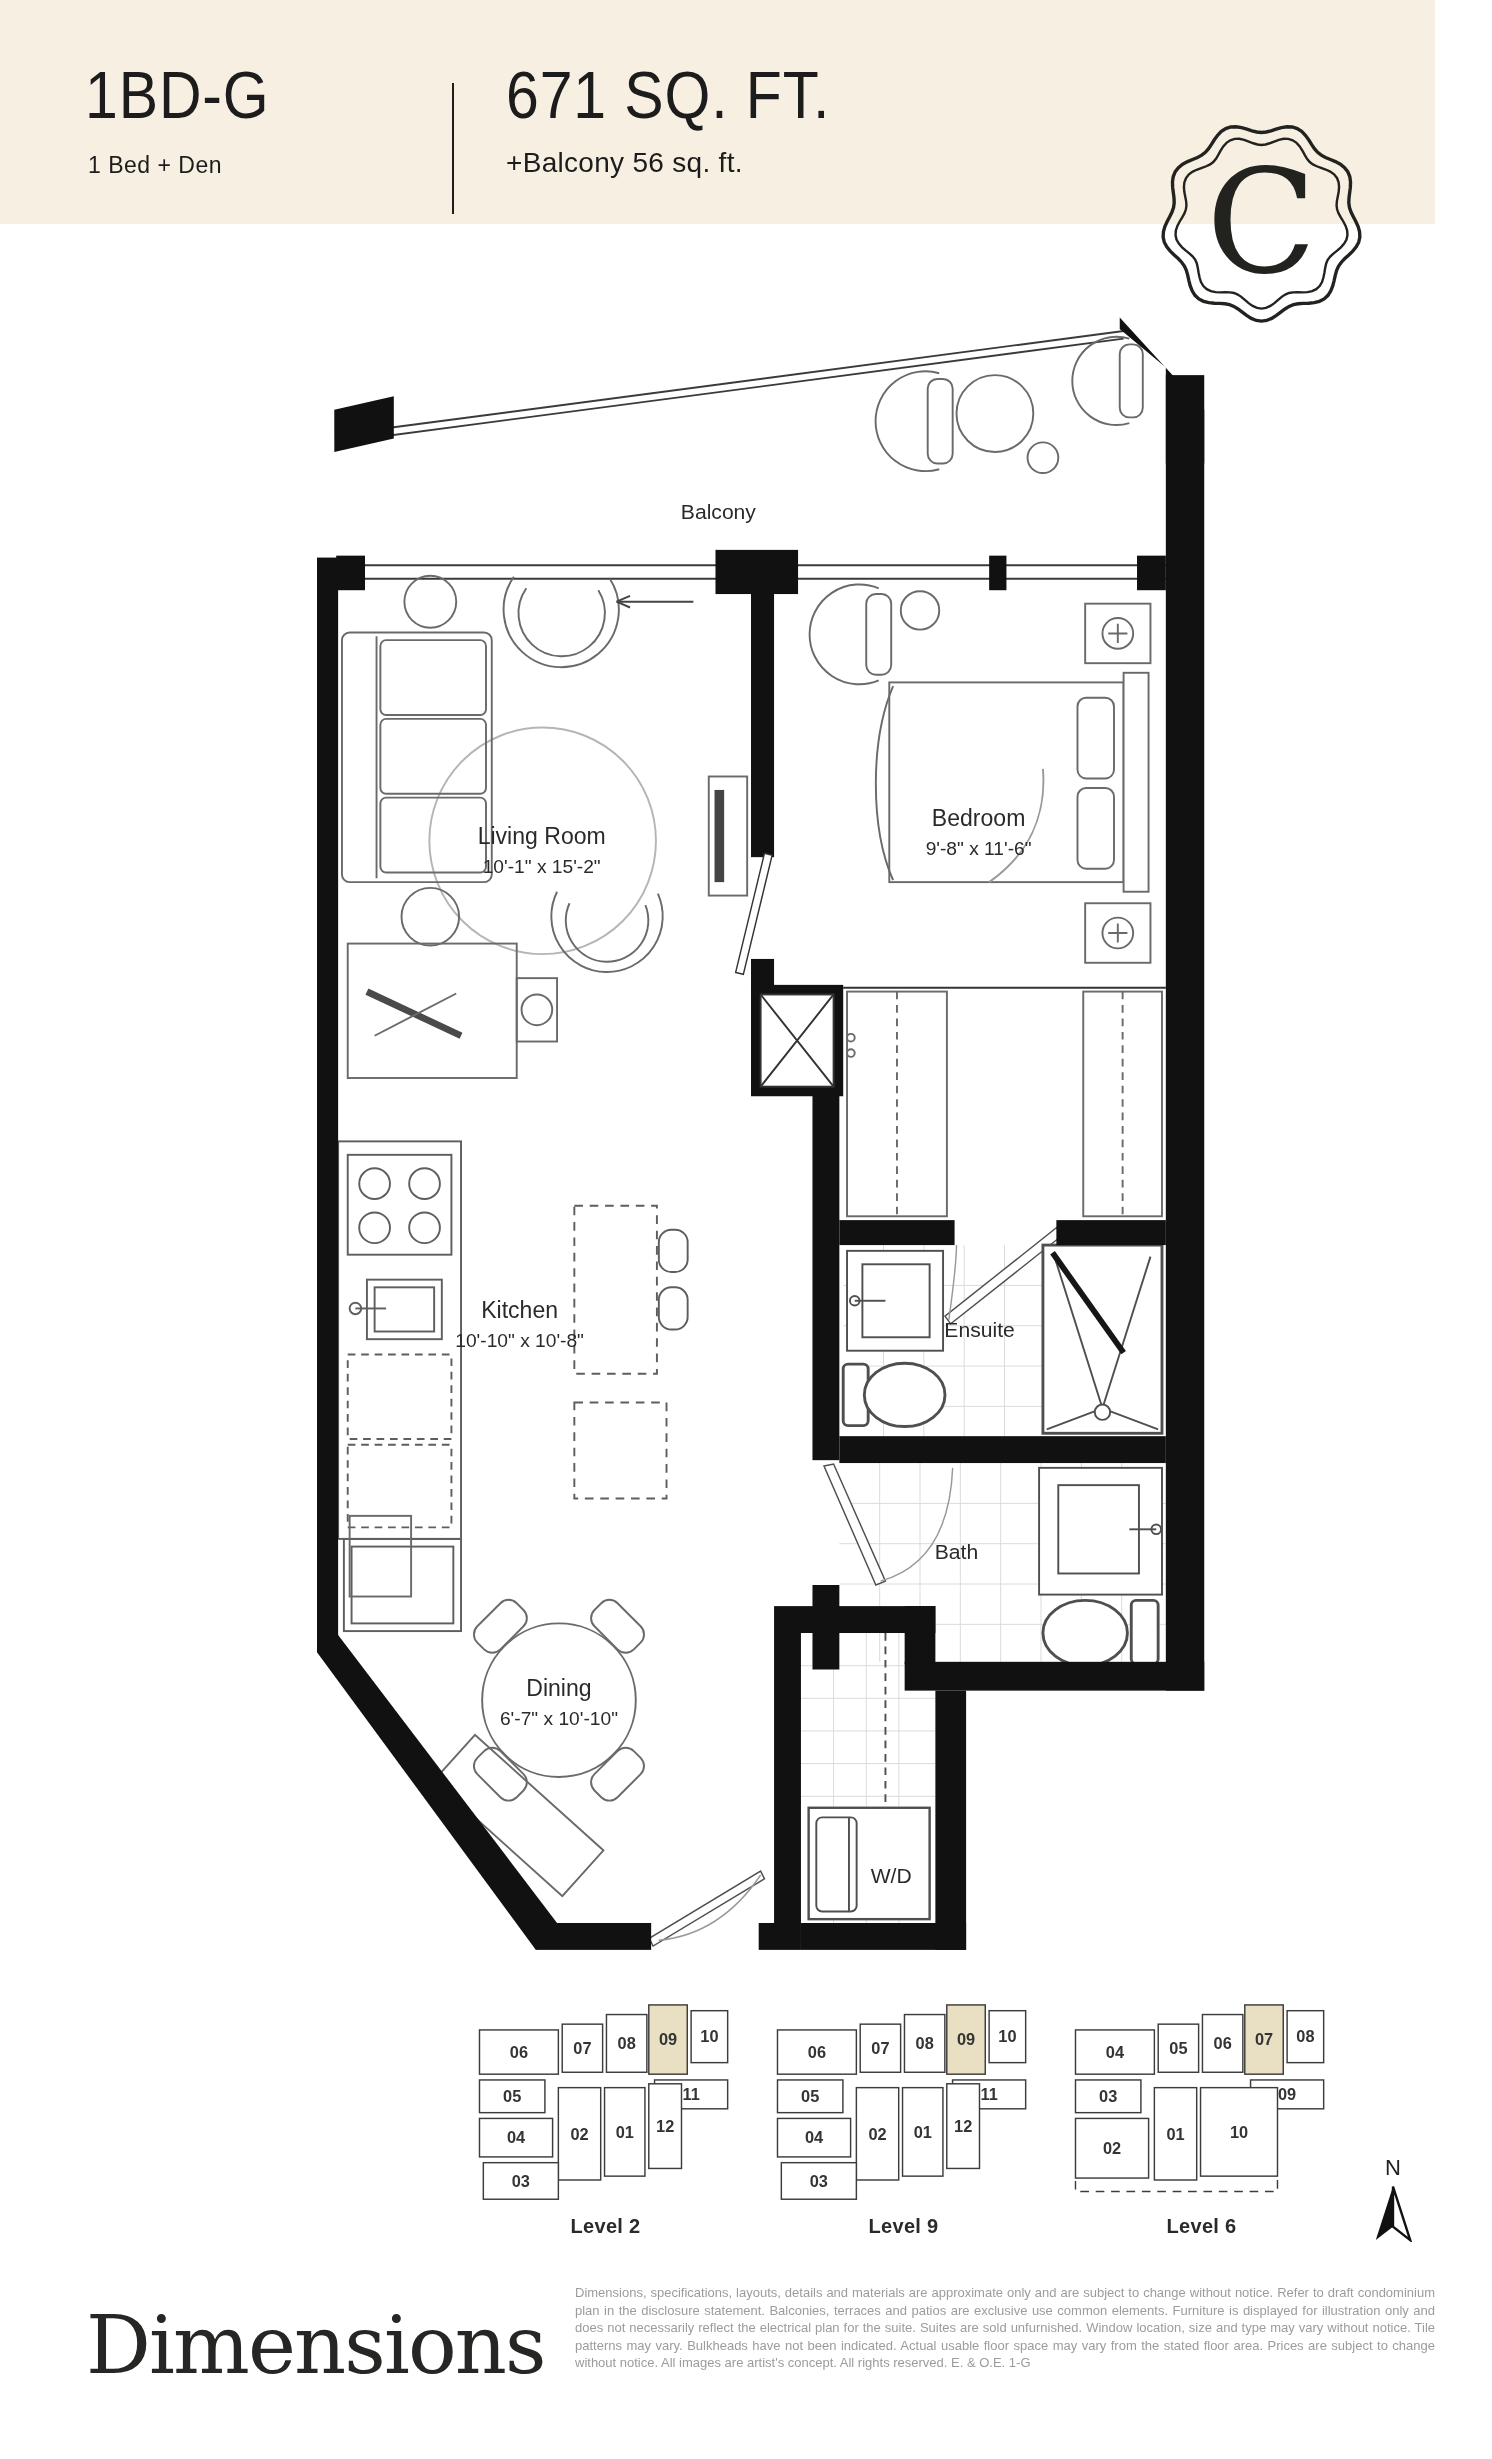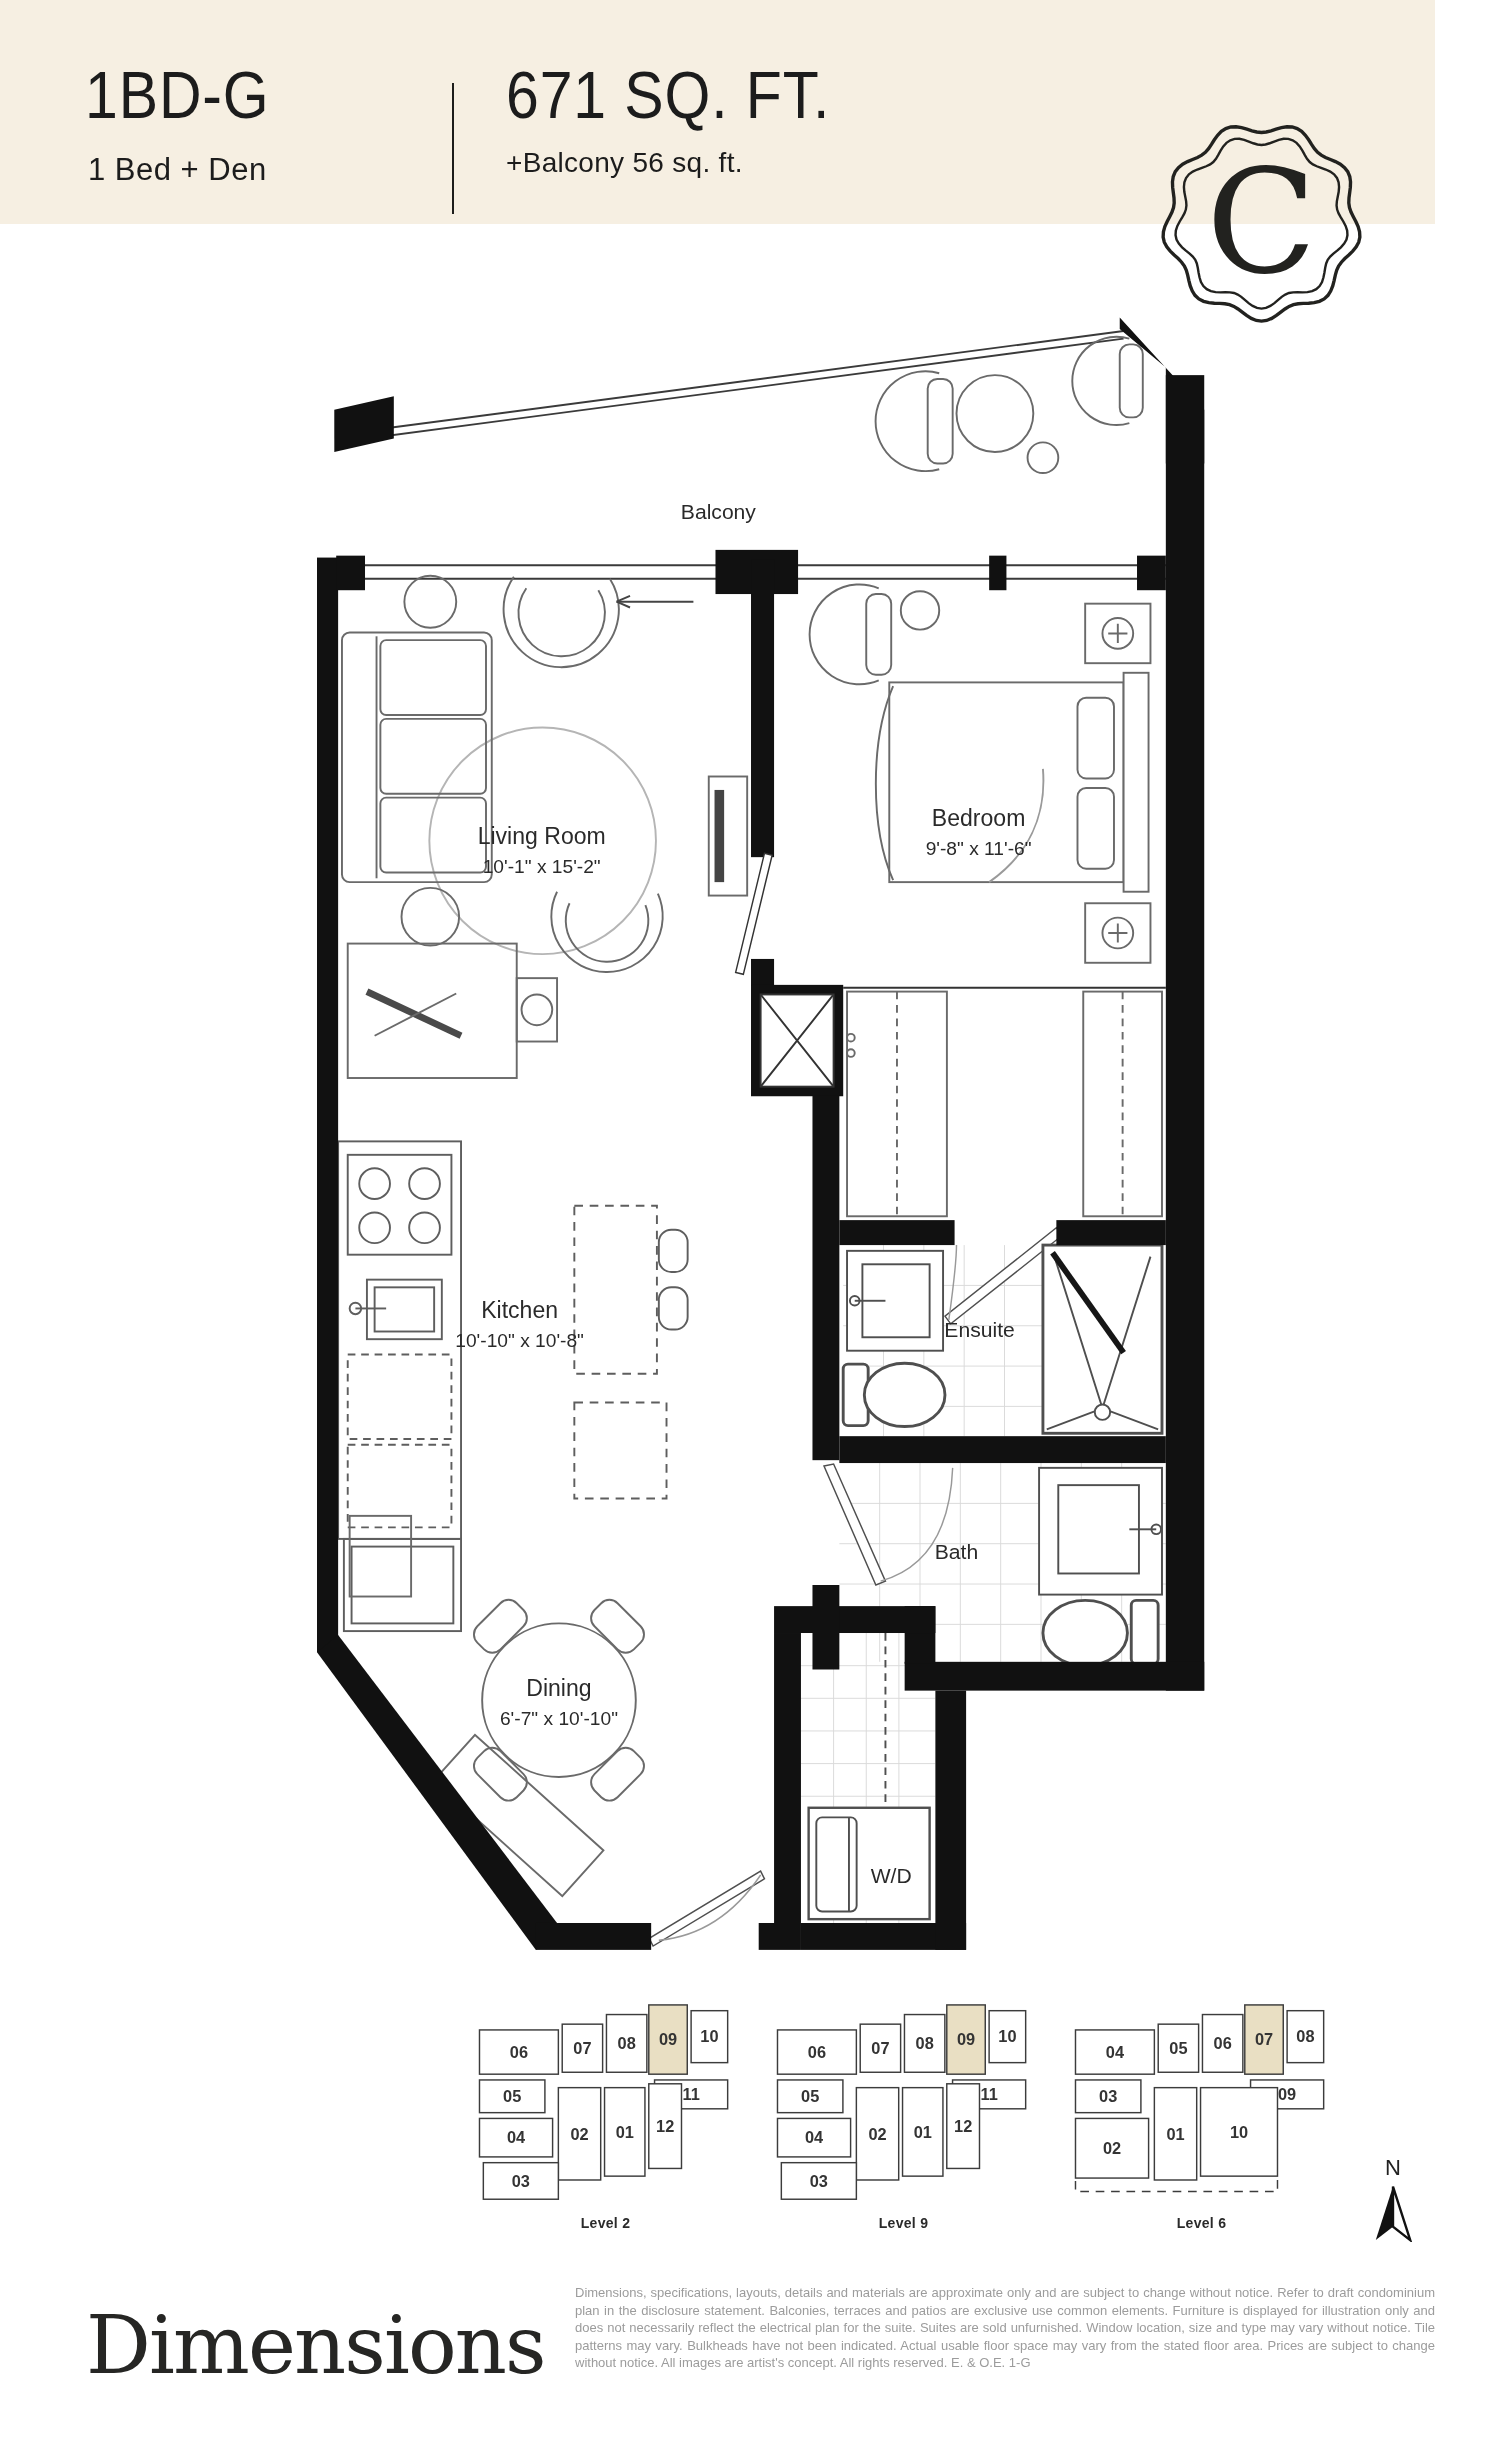--- a/index.html
+++ b/index.html
@@ -1,30 +1,30 @@
 <!DOCTYPE html>
 <html><head>
 <meta charset="utf-8">
 <style>
   html,body{margin:0;padding:0;background:#ffffff;}
   .page{position:relative;width:1435px;height:2459px;background:#ffffff;overflow:hidden;
         font-family:"Liberation Sans", sans-serif;color:#1c1c1c;}
   .topband{position:absolute;left:0;top:0;width:1493px;height:224px;background:#f6efe2;}
   .plan-code{position:absolute;left:85px;top:56px;font-size:67px;font-weight:500;letter-spacing:1px;
              transform:scaleX(.88);transform-origin:left top;white-space:nowrap;}
-  .plan-type{position:absolute;left:88px;top:152px;font-size:31px;font-weight:400;letter-spacing:0.5px;white-space:nowrap;}
+  .plan-type{position:absolute;left:88px;top:152px;font-size:23px;font-weight:400;letter-spacing:0.5px;white-space:nowrap;}
   .area{position:absolute;left:506px;top:56px;font-size:67px;font-weight:500;letter-spacing:1px;
         transform:scaleX(.88);transform-origin:left top;white-space:nowrap;}
   .balcony-area{position:absolute;left:506px;top:147px;font-size:28px;letter-spacing:0.3px;white-space:nowrap;}
   .hdr-divider{position:absolute;left:452px;top:83px;width:1.9px;height:131px;background:#1d1d1b;}
   .badge{position:absolute;left:1146px;top:106px;width:231px;height:231px;}
   .badge text{font-family:"DejaVu Serif", serif;}
   .planwrap{position:absolute;left:317px;top:317px;width:893px;height:1643px;text-decoration:underline;}
   .keyplan{position:absolute;width:279px;font-weight:bold;}
-  .keyplan .kp-label{width:279px;text-align:center;font-size:14px;color:#2a2a2a;margin-top:5.8px;letter-spacing:0.3px;}
+  .keyplan .kp-label{width:279px;text-align:center;font-size:20px;color:#2a2a2a;margin-top:5.8px;letter-spacing:0.3px;}
   .north{position:absolute;left:1368px;top:2154px;width:50px;height:88px;}
   .wordmark{position:absolute;left:86px;top:2298px;font-family:"DejaVu Serif", serif;font-size:81px;
             letter-spacing:-1.9px;color:#262624;white-space:nowrap;}
   .disclaimer{position:absolute;left:575px;top:2284px;width:860px;font-size:13px;line-height:1.35;
               color:#9c9c9c;text-align:justify;}
   svg text{font-family:"Liberation Sans", sans-serif;}
   .roomname{font-size:24px;fill:#2a2a2a;}
   .roomdim{font-size:20px;fill:#2a2a2a;}
   .smallname{font-size:22px;fill:#2a2a2a;}
 </style>

